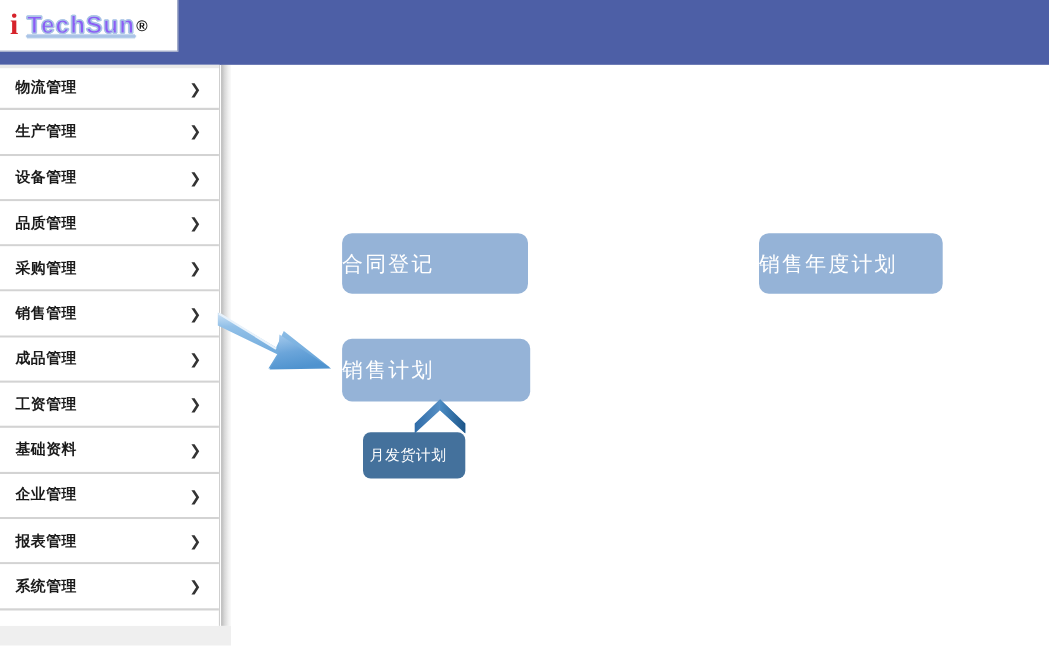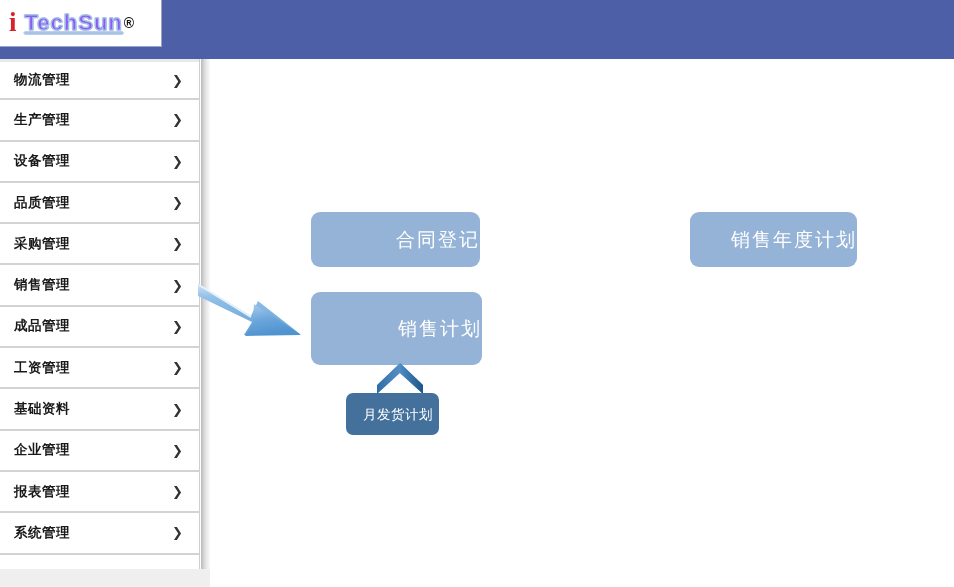--- a/index.html
+++ b/index.html
@@ -131,21 +131,21 @@
     top: 59px;
     width: 744px;
     height: 528px;
     background: #ffffff;
   }
 
   .node {
     position: absolute;
     display: flex;
     align-items: center;
-    justify-content: flex-end;
+    justify-content: flex-start;
     text-align: center;
     color: #ffffff;
     box-sizing: border-box;
     cursor: pointer;
   }
   .node-light {
     background: #95b3d7;
     border-radius: 9px;
     font-size: 19px;
     letter-spacing: 2px;
@@ -247,25 +247,25 @@
 
 <div id="canvas">
 
   <div class="node node-light" style="left:101px; top:153px; width:169px; height:55px;">
     <span>合同登记</span>
   </div>
   <div class="node node-light" style="left:480px; top:153px; width:167px; height:55px;">
     <span>销售年度计划</span>
   </div>
 
-  <div class="node node-light" style="left:101px; top:233px; width:171px; height:73px;">
+  <div class="node node-light" style="left:101px; top:249px; width:171px; height:57px;">
     <span>销售计划</span>
   </div>
 
-  <div class="node node-dark" style="left:136px; top:334px; width:93px; height:42px;">
+  <div class="node node-dark" style="left:120px; top:334px; width:93px; height:42px;">
     <span>月发货计划</span>
   </div>
 </div>
 
 <svg id="chevron-up" viewBox="0 0 48 33">
   <defs>
     <linearGradient id="chevGradLeft" x1="0" y1="0" x2="1" y2="0">
       <stop offset="0%" stop-color="#2f6ca8"></stop>
       <stop offset="100%" stop-color="#7fb2e0"></stop>
     </linearGradient>

